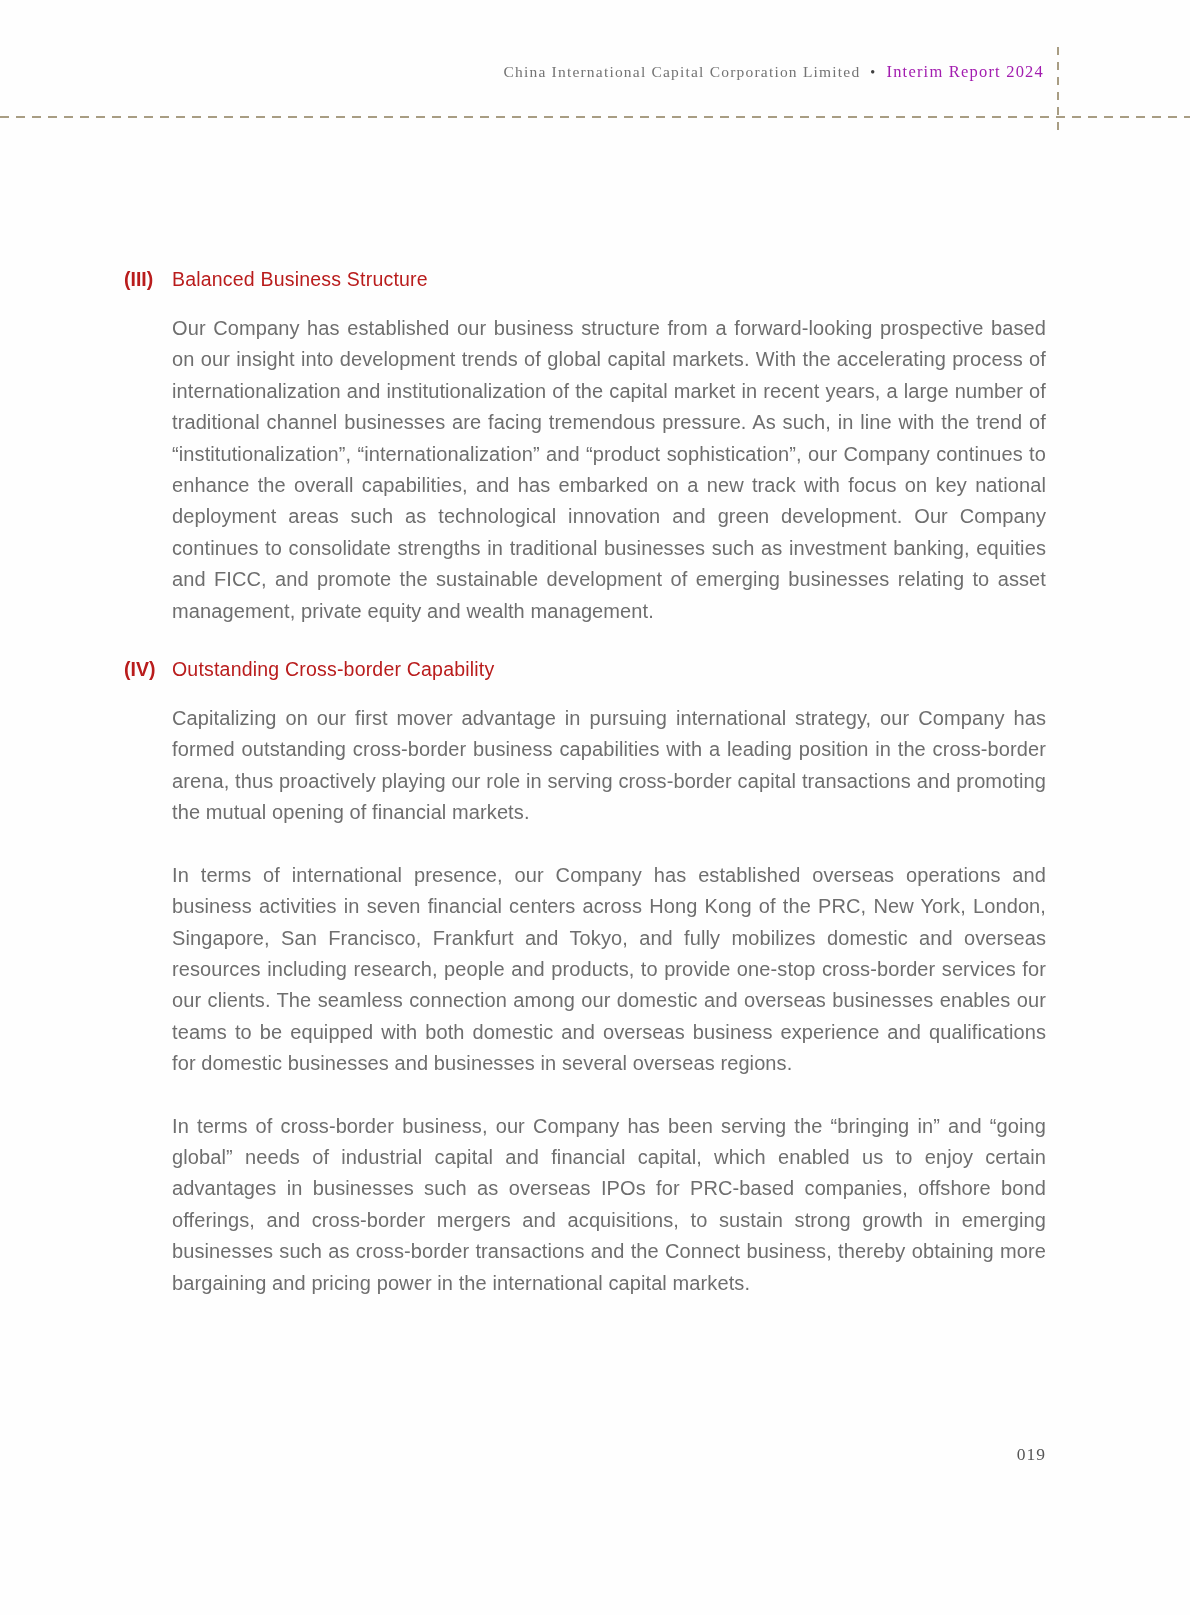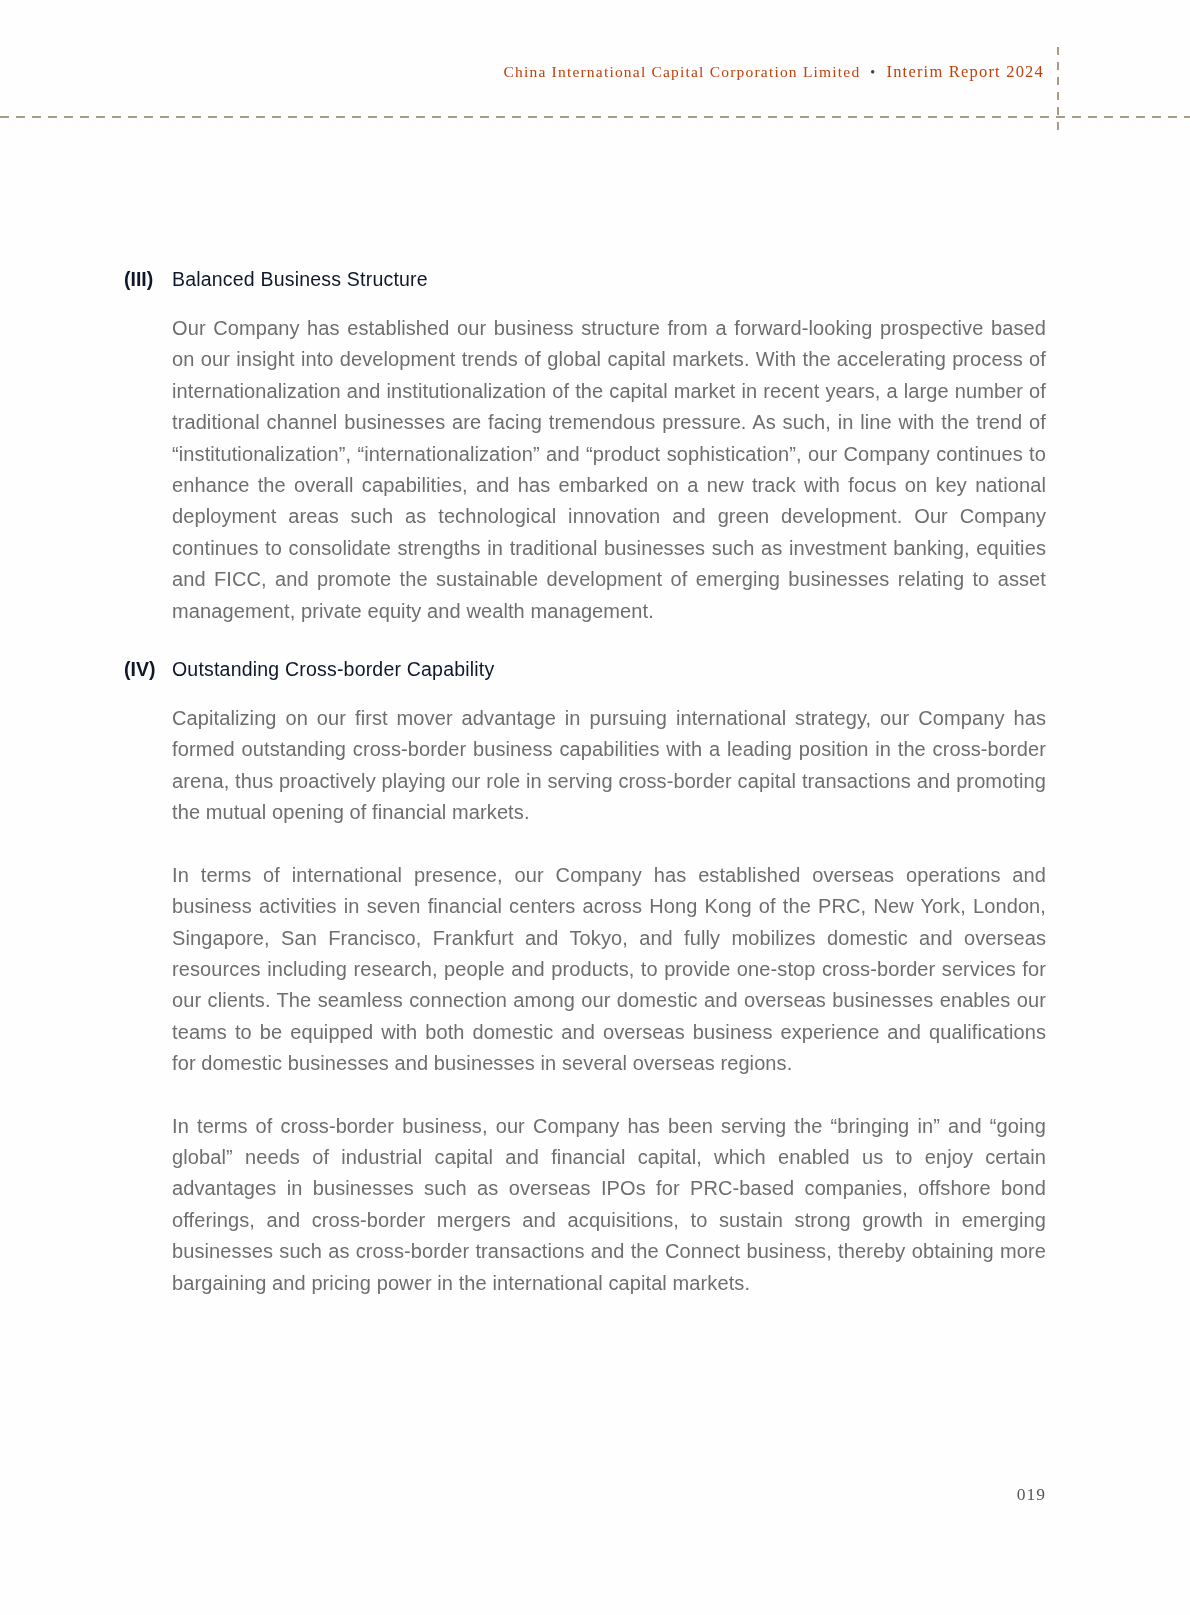--- a/index.html
+++ b/index.html
@@ -17,23 +17,23 @@
   .page-header {
     position: absolute;
     top: 62px;
     right: 146px;
     font-family: "Liberation Serif", "DejaVu Serif", serif;
     font-size: 15.5px;
     letter-spacing: 1.2px;
     white-space: nowrap;
     color: #4d4d4d;
   }
-  .page-header .company { color: #c2410c; }
+  .page-header .company { color: #737373; }
   .page-header .sep { color: #3f3f3f; margin: 0 10px; font-size: 14px; }
-  .page-header .report { color: #c2410c; font-size: 16.5px; }
+  .page-header .report { color: #a21caf; font-size: 16.5px; }
 
   
   .h-dash {
     position: absolute;
     left: 0; right: 0; top: 116px;
     height: 2px;
     background: repeating-linear-gradient(to right, #a89d83 0 9px, transparent 9px 16px);
   }
   .v-dash {
     position: absolute;
@@ -45,21 +45,21 @@
   
   .content {
     position: absolute;
     left: 124px;
     top: 266px;
     width: 922px;
   }
   .section-heading {
     display: flex;
     align-items: baseline;
-    color: #0f172a;
+    color: #b91c1c;
     font-weight: bold;
     font-size: 19.5px;
     line-height: 27px;
   }
   .section-heading .label {
     flex: 0 0 48px;
   }
   .section-heading h2 {
     font-size: 19.5px;
     font-weight: normal;
@@ -76,21 +76,21 @@
     line-height: 31.4px;
     text-align: justify;
     letter-spacing: 0.1px;
   }
   .section-body p:last-child { margin-bottom: 0; }
   .section + .section { margin-top: 29px; }
 
   
   .page-number {
     position: absolute;
-    top: 1484px;
+    top: 1444px;
     right: 144px;
     font-family: "Liberation Serif", "DejaVu Serif", serif;
     font-size: 17.5px;
     letter-spacing: 1px;
     color: #575757;
   }
 </style>
 </head>
 <body>
 

